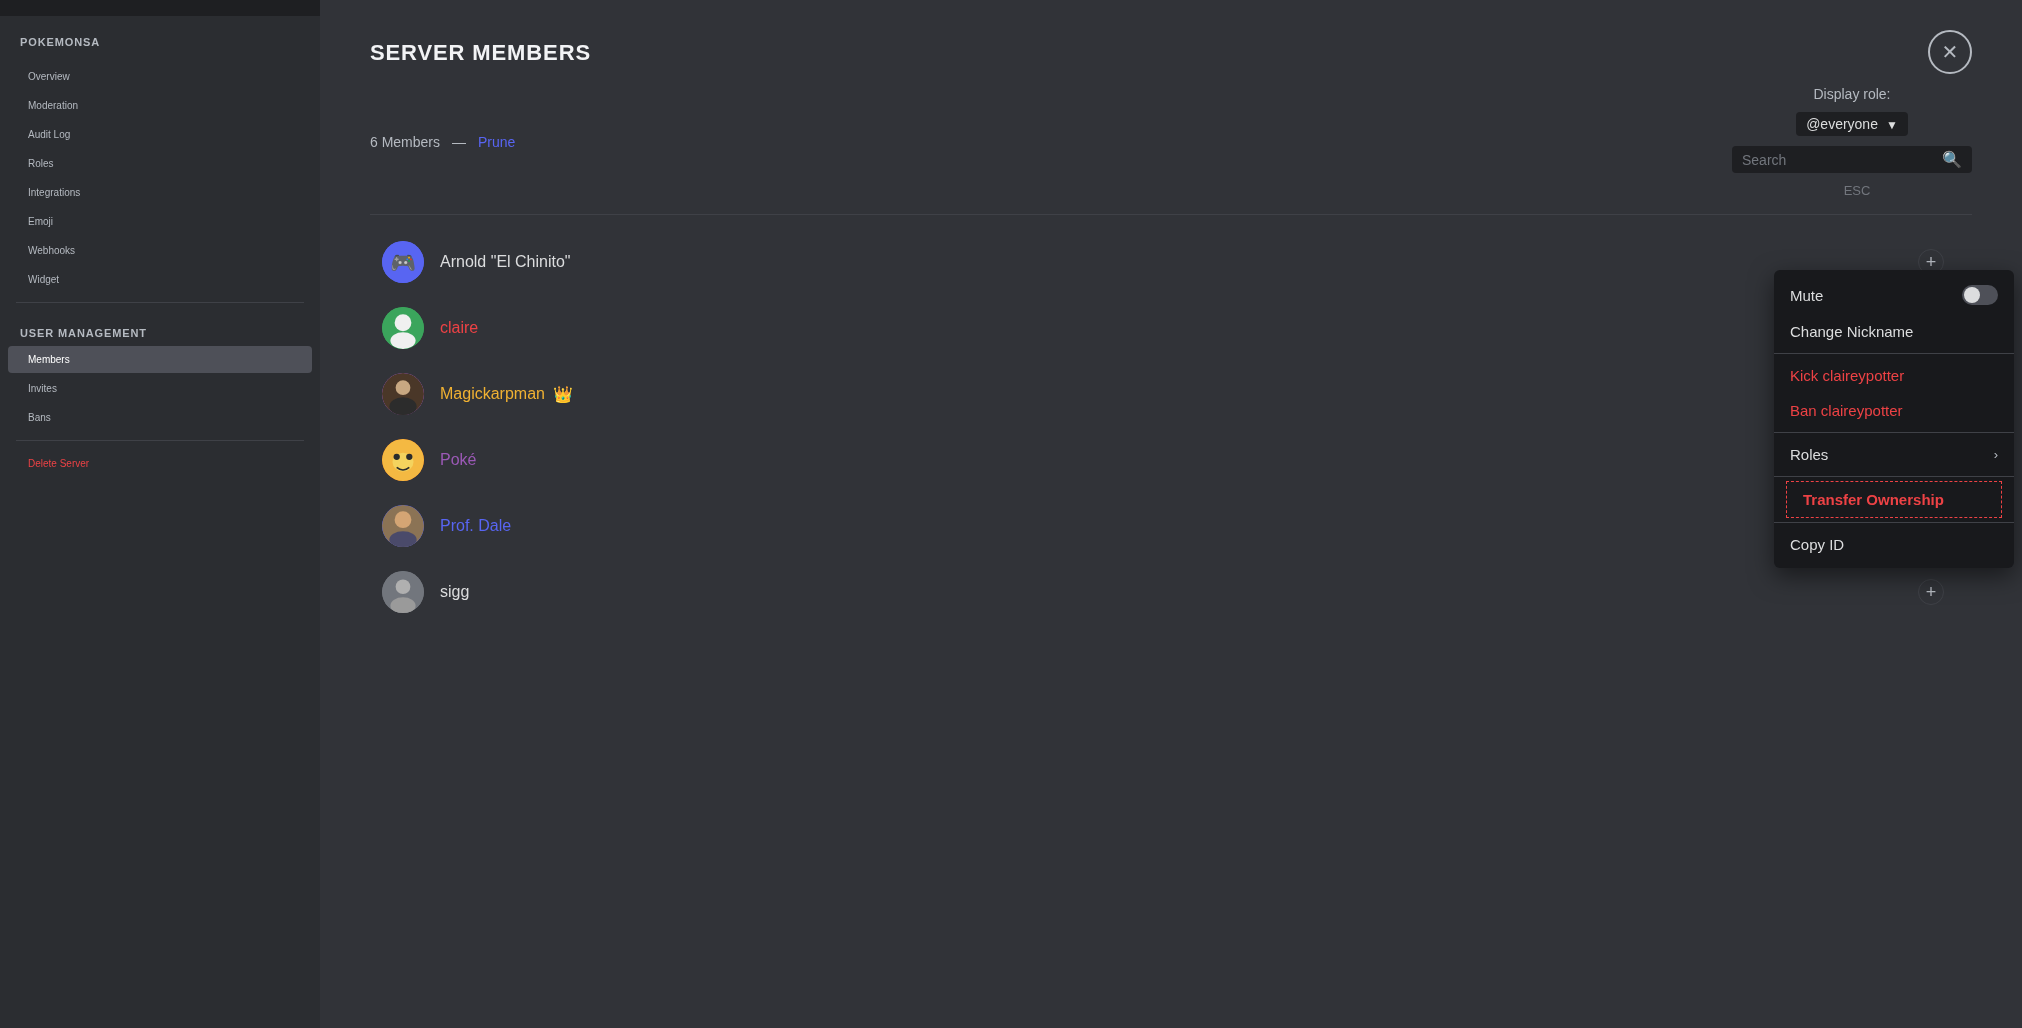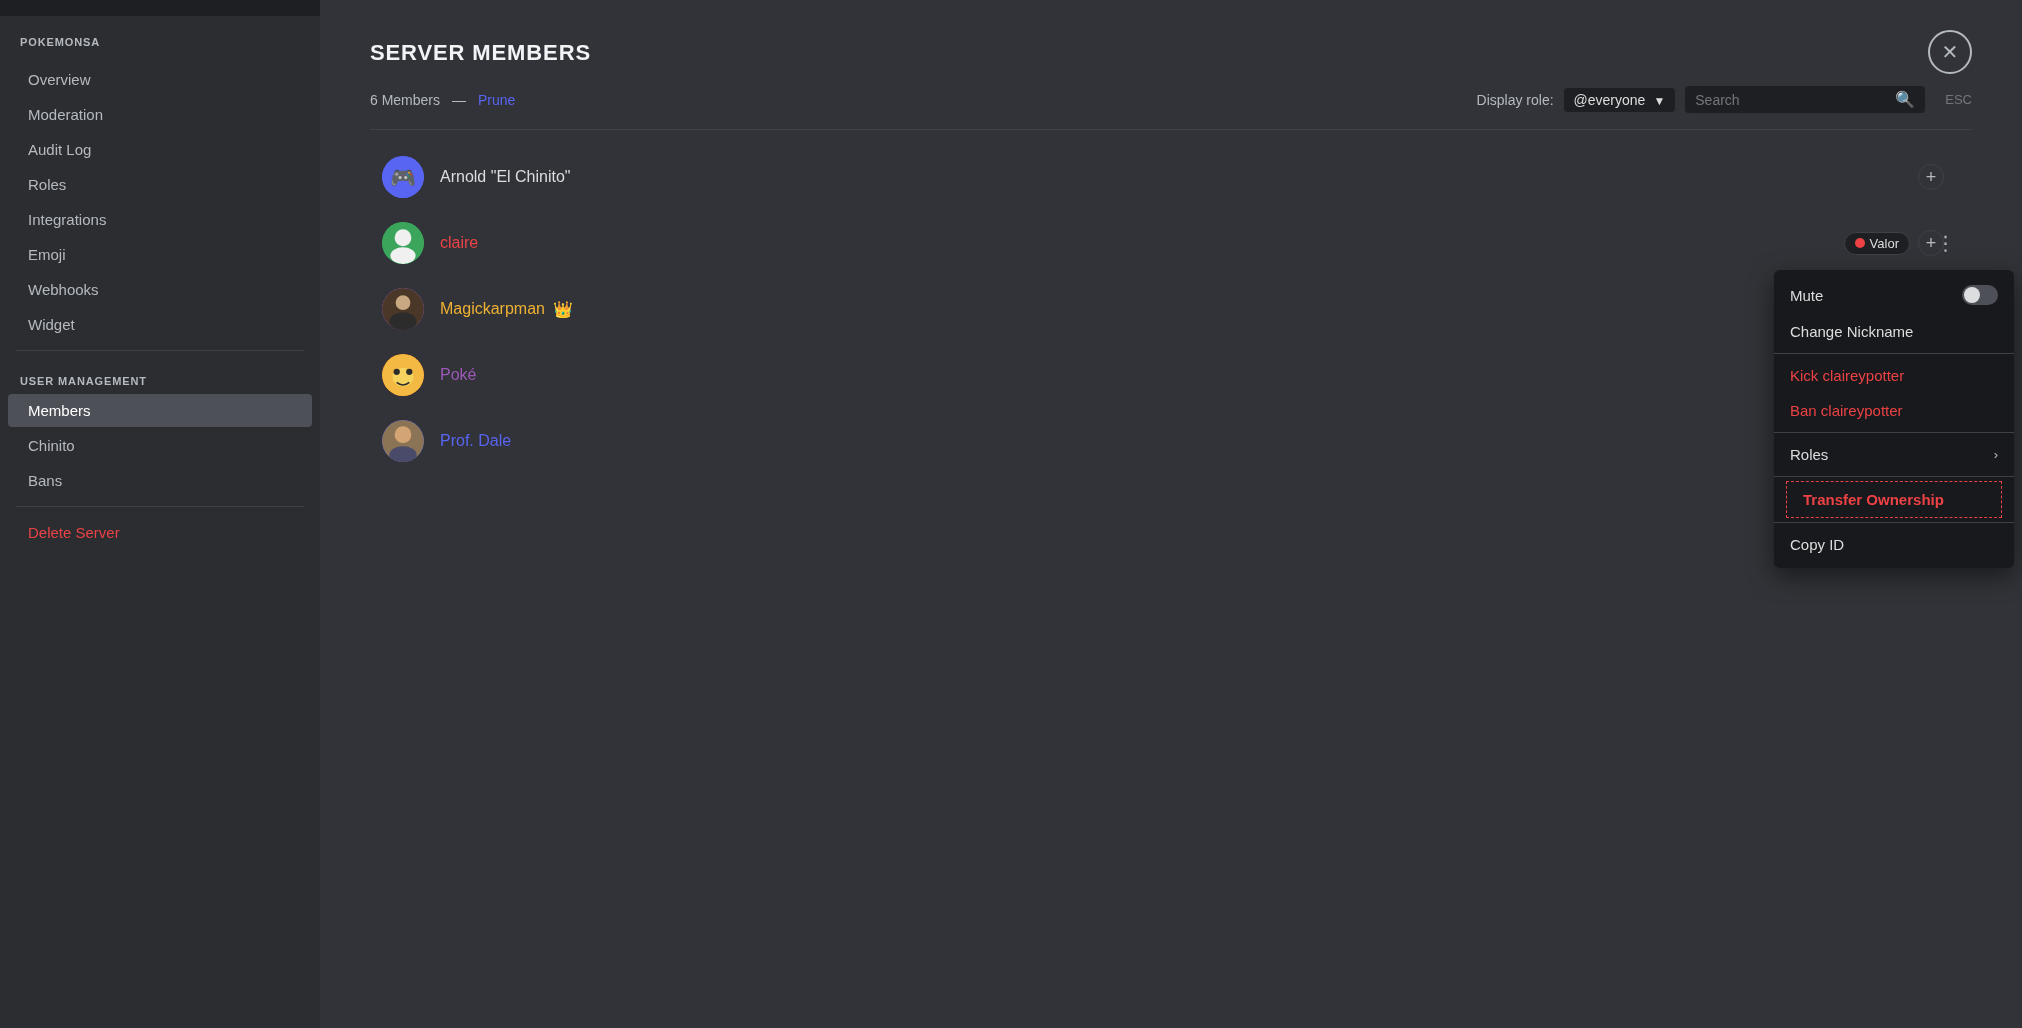--- a/index.html
+++ b/index.html
@@ -31,21 +31,21 @@
       color: #b5bac1;
       letter-spacing: 0.08em;
       text-transform: uppercase;
       padding: 0 20px 14px 20px;
     }
     .sidebar-item {
       padding: 8px 20px;
       cursor: pointer;
       border-radius: 4px;
       margin: 1px 8px;
-      font-size: 15px;
+      font-size: 10px;
       color: #b5bac1;
       transition: background 0.1s;
     }
     .sidebar-item.active {
       background: #4e5058;
       color: #fff;
     }
     .sidebar-section-label {
       font-size: 11px;
       font-weight: 700;
@@ -117,20 +117,21 @@
       color: #5865f2;
       cursor: pointer;
       text-decoration: none;
     }
 
     .display-role-area {
       margin-left: auto;
       display: flex;
       align-items: center;
       gap: 10px;
+      flex-direction: column;
     }
     .display-role-label {
       font-size: 14px;
       color: #b5bac1;
     }
     .role-select {
       background: #1e1f22;
       border: none;
       border-radius: 4px;
       color: #dcddde;
@@ -350,21 +351,21 @@
   <div class="sidebar-item">Roles</div>
   <div class="sidebar-item">Integrations</div>
   <div class="sidebar-item">Emoji</div>
   <div class="sidebar-item">Webhooks</div>
   <div class="sidebar-item">Widget</div>
 
   <div class="sidebar-divider"></div>
 
   <div class="sidebar-section-label">USER MANAGEMENT</div>
   <div class="sidebar-item active">Members</div>
-  <div class="sidebar-item">Chinito</div>
+  <div class="sidebar-item">Invites</div>
   <div class="sidebar-item">Bans</div>
 
   <div class="sidebar-divider"></div>
 
   <div class="sidebar-item danger">Delete Server</div>
 </div>
 
 <div class="main">
   <div class="main-header">
     <span class="page-title">SERVER MEMBERS</span>
@@ -477,20 +478,33 @@
     <span class="member-name blue">Prof. Dale</span>
     <div class="roles-area">
       <div class="role-badge">
         <span class="role-dot" style="background:#3498db;"></span>
         <span>Hystic</span>
       </div>
       <button class="add-role-btn">+</button>
     </div>
   </div>
 
+  <div class="member-row">
+    <div class="avatar" style="background:#72767d;">
+      <svg viewBox="0 0 40 40" width="42" height="42">
+          <circle cx="20" cy="20" r="20" fill="#72767d"></circle>
+          <circle cx="20" cy="15" r="7" fill="#b0b0b0"></circle>
+          <ellipse cx="20" cy="33" rx="12" ry="8" fill="#9a9a9a"></ellipse>
+        </svg>
+    </div>
+    <span class="member-name">sigg</span>
+    <div class="roles-area">
+      <button class="add-role-btn">+</button>
+    </div>
+  </div>
 
   <div class="context-menu">
     <div class="mute-row">
       <span class="mute-label">Mute</span>
       <div class="toggle">
         <div class="toggle-thumb"></div>
       </div>
     </div>
     <div class="context-menu-item">
       <span>Change Nickname</span>

